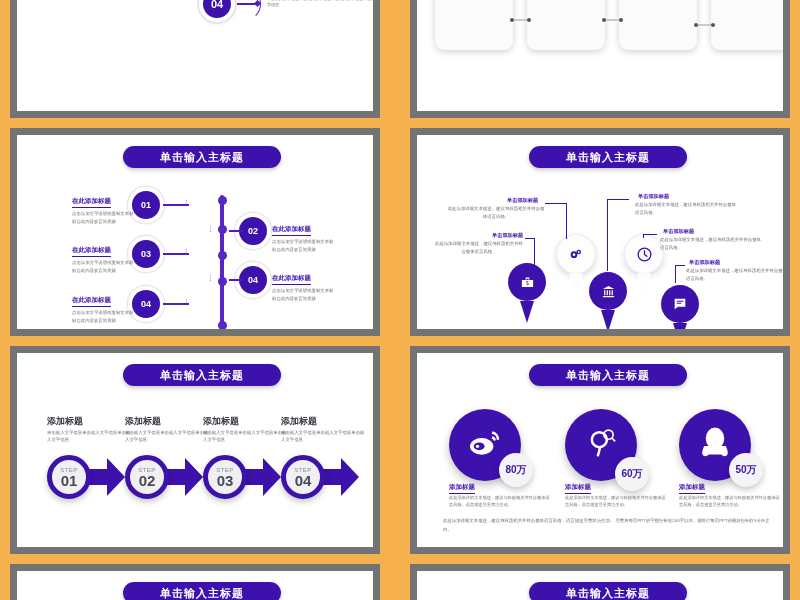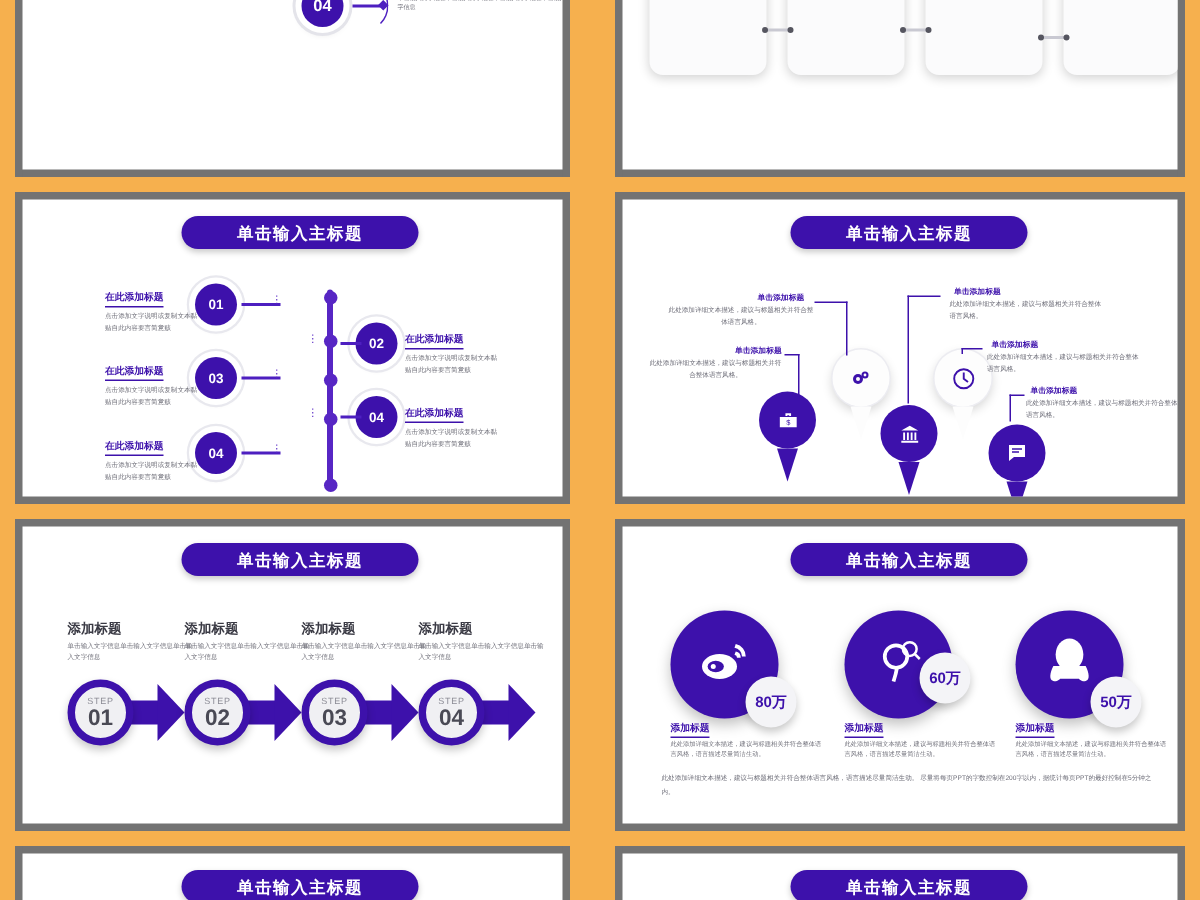--- a/index.html
+++ b/index.html
@@ -8,21 +8,21 @@
     background:#F6B04E;
     font-family:"Liberation Sans","DejaVu Sans",sans-serif;
   }
   .page-grid{
     position:relative;width:800px;height:600px;
     padding:0 10px;
   }
   .slide{
     position:absolute;
     background:#ffffff;
-    border:5px solid #737373;
+    border:7px solid #737373;
     overflow:hidden;
   }
   
   .pill{
     position:absolute;
     background:#3d11ab;
     color:#fff;
     border-radius:14px;
     font-size:11px;
     font-weight:bold;
@@ -357,21 +357,21 @@
     <div class="soc" style="left:148px;top:56px;">
       <span>
         <svg width="40" height="40" viewBox="0 0 48 48" fill="none" stroke="#fff" stroke-width="3">
             <path d="M20 40c2-6 3-12 3-12"></path>
             <circle cx="22" cy="20" r="9"></circle>
             <circle cx="33" cy="14" r="5.5" stroke-width="2"></circle>
             <path d="M37 18l4 4" stroke-width="2"></path>
           </svg>
       </span>
     </div>
-    <div class="bub" style="left:198px;top:84px;">60万</div>
+    <div class="bub" style="left:198px;top:104px;">60万</div>
     <div class="sc-h" style="left:148px;top:130px;">添加标题</div>
     <div class="sc-b" style="left:148px;top:141px;">此处添加详细文本描述，建议与标题相关并符合整体语言风格，语言描述尽量简洁生动。</div>
 
     <div class="soc" style="left:262px;top:56px;">
       <span>
         <svg width="38" height="40" viewBox="0 0 48 52" fill="#fff">
             <ellipse cx="24" cy="20" rx="12" ry="14"></ellipse>
             <path d="M10 30c-3 6-4 12 0 13 3 1 6-2 6-2h16s3 3 6 2c4-1 3-7 0-13z"></path>
           </svg>
       </span>

